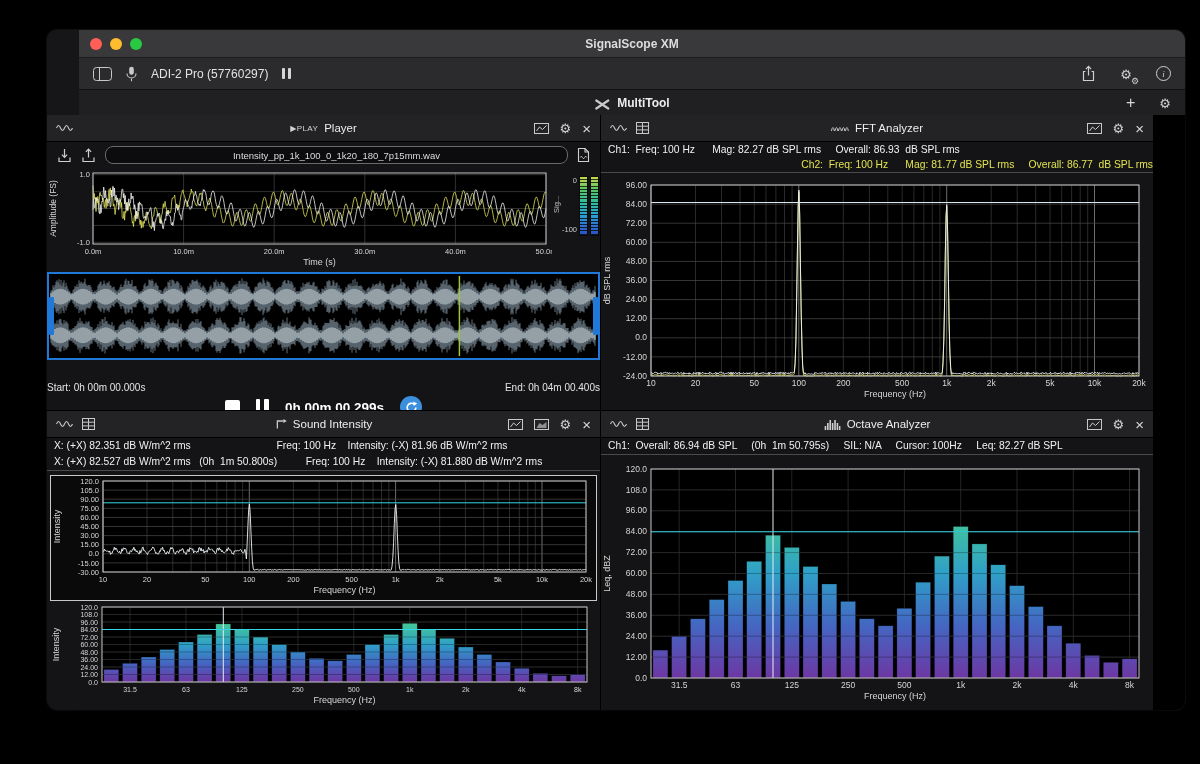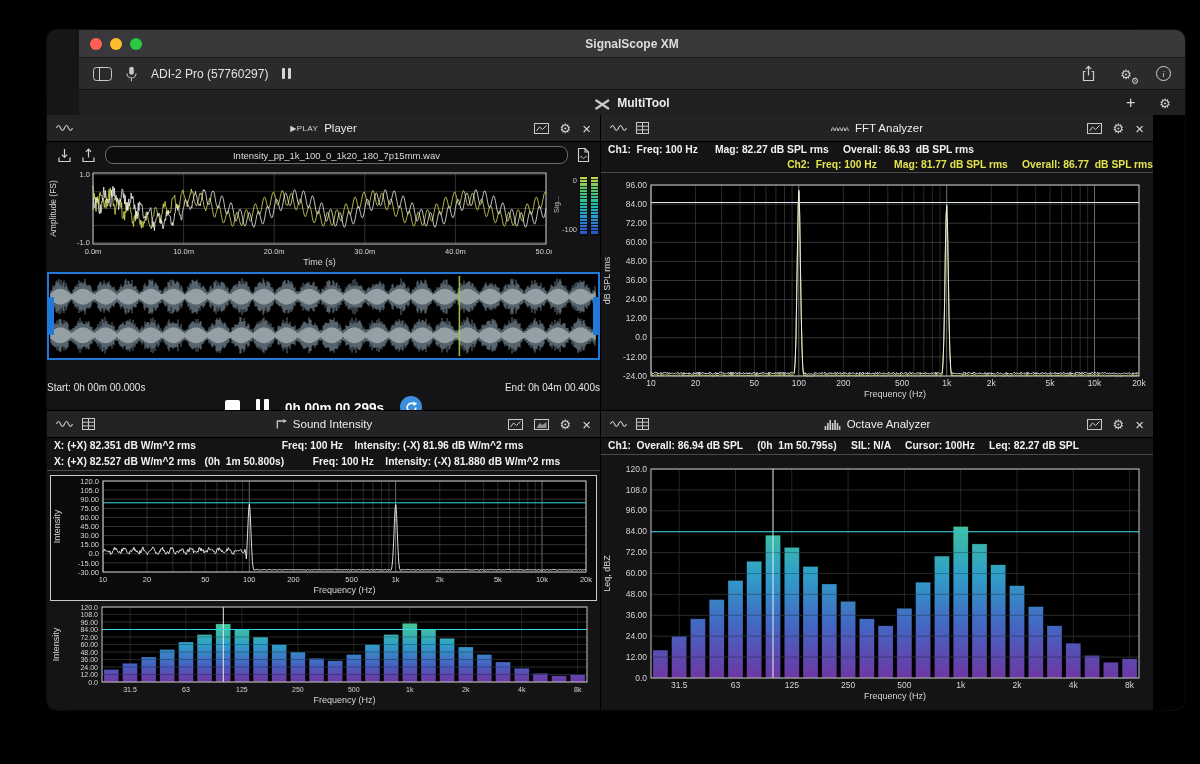--- a/index.html
+++ b/index.html
@@ -34,21 +34,21 @@
   
   .content{position:absolute;left:0;right:0;top:85px;bottom:0;background:#000;display:grid;
     grid-template-columns:553px 552px;grid-template-rows:295px 299px;gap:1px;}
   .panel{background:#141416;display:flex;flex-direction:column;overflow:hidden;}
   .phead{height:26px;min-height:26px;background:#232326;border-bottom:1px solid #000;display:flex;align-items:center;padding:0 9px;position:relative;}
   .ph-left{display:flex;gap:9px;align-items:center;}
   .ph-center{position:absolute;left:50%;transform:translateX(-50%);display:flex;align-items:center;gap:6px;
     font-size:11.5px;color:#ececec;white-space:nowrap;}
   .ph-right{margin-left:auto;display:flex;gap:11px;align-items:center;}
   .play-status{font-size:8px;color:#d4d4d4;letter-spacing:.4px;}
-  .readout{height:16px;line-height:16px;font-size:10.3px;color:#f1f1f1;padding-left:7px;white-space:pre;overflow:hidden;font-weight:bold;}
+  .readout{height:16px;line-height:16px;font-size:10.3px;color:#f1f1f1;padding-left:7px;white-space:pre;overflow:hidden;}
   .readout.yellow{color:#e3e34e;text-align:right;}
   .divider{height:1px;background:#4a4a4a;margin:0 0 2px 0;}
   .chart{position:relative;}
   
   .filerow{display:flex;align-items:center;gap:9px;padding:0 10px;height:26px;min-height:26px;}
   .file-input{flex:1;height:16px;background:#0c0c0e;border:1px solid #6a6a6a;border-radius:8px;color:#dcdcdc;
     font-size:9.5px;text-align:center;font-family:"Liberation Sans",sans-serif;padding:0;}
   .waverow{display:flex;height:104px;min-height:104px;}
   .pw-chart{flex:1;height:104px;}
   .meterblock{width:48px;display:flex;align-items:flex-start;padding-top:8px;}

